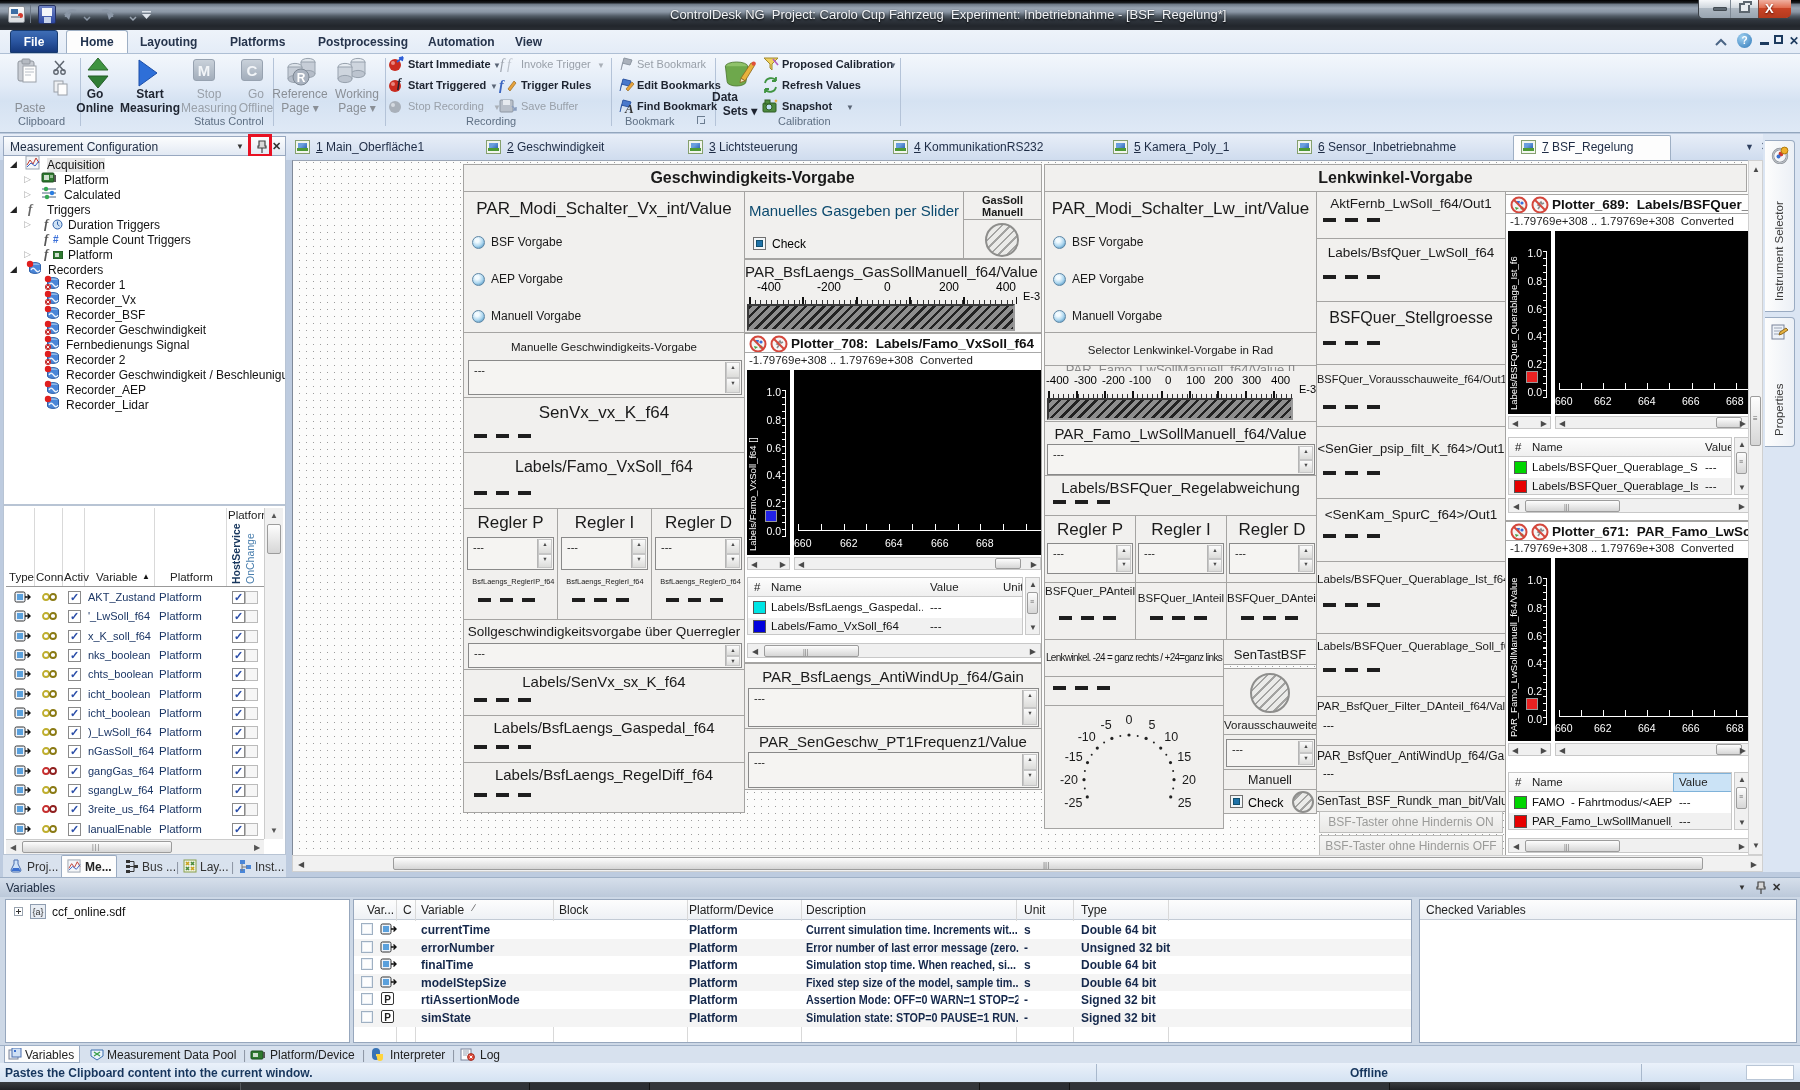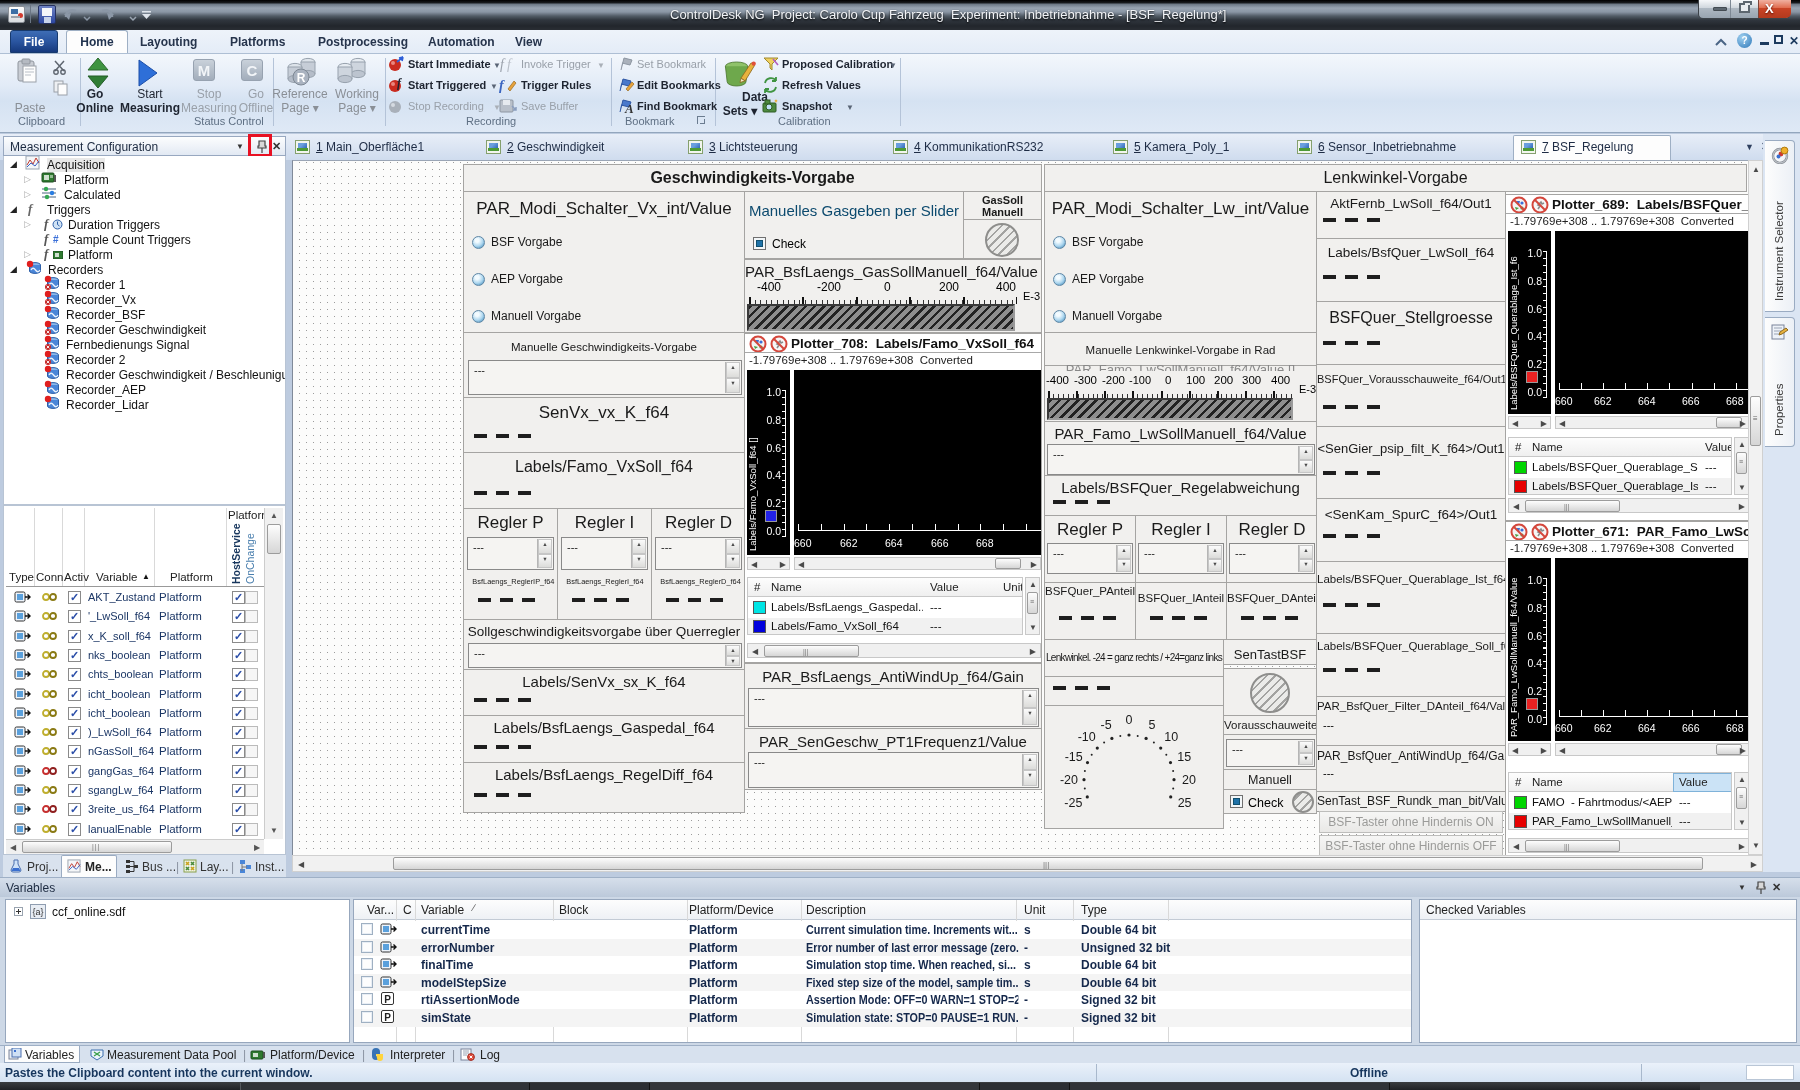--- a/index.html
+++ b/index.html
@@ -122,21 +122,21 @@
 
  <svg class="abs" style="left:87px;top:3px" width="22" height="32" viewBox="0 0 22 32">
   <path d="M11 1 L21 13 L1 13 Z" fill="#3f9441" stroke="#2c6b2e"></path>
   <path d="M11 31 L21 19 L1 19 Z" fill="#2f7d35" stroke="#235c27"></path>
  </svg>
  <div class="tt" style="left:72px;top:33px;width:46px;text-align:center;font-size:12px;font-weight:bold;color:#1e2430">Go</div>
  <div class="tt" style="left:72px;top:47px;width:46px;text-align:center;font-size:12px;font-weight:bold;color:#1e2430">Online</div>
  <svg class="abs" style="left:137px;top:4px" width="22" height="30" viewBox="0 0 22 30">
   <path d="M2 2 L20 15 L2 28 Z" fill="#2e6fd8" stroke="#1d4fa8"></path>
  </svg>
- <div class="tt" style="left:118px;top:33px;width:64px;text-align:center;font-size:12px;font-weight:normal;color:#1e2430">Start</div>
+ <div class="tt" style="left:118px;top:33px;width:64px;text-align:center;font-size:12px;font-weight:bold;color:#1e2430">Start</div>
  <div class="tt" style="left:118px;top:47px;width:64px;text-align:center;font-size:12px;font-weight:bold;color:#1e2430">Measuring</div>
  <div class="abs" style="left:193px;top:5px;width:22px;height:22px;background:linear-gradient(#c9d1da,#a2adbb);border:1px solid #97a2b0;border-radius:3px;color:#f2f5f8;font-weight:bold;font-size:15px;text-align:center;line-height:21px">M</div>
  <div class="tt" style="left:178px;top:33px;width:62px;text-align:center;font-size:12px;color:#99a0a9">Stop</div>
  <div class="tt" style="left:178px;top:47px;width:62px;text-align:center;font-size:12px;color:#99a0a9">Measuring</div>
  <div class="abs" style="left:241px;top:5px;width:22px;height:22px;background:linear-gradient(#c9d1da,#a2adbb);border:1px solid #97a2b0;border-radius:3px;color:#f2f5f8;font-weight:bold;font-size:15px;text-align:center;line-height:21px">C</div>
  <div class="tt" style="left:230px;top:33px;width:52px;text-align:center;font-size:12px;color:#99a0a9">Go</div>
  <div class="tt" style="left:230px;top:47px;width:52px;text-align:center;font-size:12px;color:#99a0a9">Offline</div>
  <svg class="abs" style="left:284px;top:2px" width="36" height="34" viewBox="0 0 36 34">
   <ellipse cx="24" cy="6" rx="7" ry="3.6" fill="#dde3ea" stroke="#97a1ad"></ellipse>
   <path d="M17 6 h14 v12 h-14 Z" fill="#c6cdd7" stroke="#97a1ad"></path>
@@ -213,21 +213,21 @@
  </svg>
  <div class="tt" style="left:637px;top:46px;font-size:11px;font-weight:bold;color:#1e2430">Find Bookmark</div>
 
  <svg class="abs" style="left:722px;top:3px" width="36" height="34" viewBox="0 0 42 38">
   <ellipse cx="17" cy="10" rx="13" ry="5" fill="#8fc26a" stroke="#4e7a33"></ellipse>
   <path d="M4 10 L6 28 A 11 5 0 0 0 28 28 L30 10" fill="#6ea84c" stroke="#4e7a33"></path>
   <path d="M22 24 L34 6 L38 9 L27 27 Z" fill="#e8b23d" stroke="#8f6a1e"></path>
   <path d="M22 24 l5 3 l-6 2 Z" fill="#f3e3c0" stroke="#8f6a1e"></path>
   <circle cx="37" cy="7" r="2.5" fill="#e0503a"></circle>
  </svg>
- <div class="tt" style="left:712px;top:36px;width:56px;text-align:right;font-size:12px;font-weight:bold;color:#1e2430">Data</div>
+ <div class="tt" style="left:712px;top:36px;width:56px;text-align:left;font-size:12px;font-weight:bold;color:#1e2430">Data</div>
  <div class="tt" style="left:712px;top:50px;width:56px;text-align:center;font-size:12px;font-weight:bold;color:#1e2430">Sets ▾</div>
  <svg class="abs" style="left:762px;top:2px" width="18" height="16" viewBox="0 0 18 16">
   <path d="M2 2 L16 2 L10 8 L10 14 L8 12 L8 8 Z" fill="#f0d060" stroke="#a08a30"></path>
   <path d="M11 3 L16 9" stroke="#b05cc2" stroke-width="1.6"></path>
  </svg>
  <div class="tt" style="left:782px;top:4px;font-size:11px;font-weight:bold;color:#1e2430">Proposed Calibration</div>
  <div class="tt" style="left:889px;top:7px;font-size:8px;color:#5a6576">▼</div>
  <svg class="abs" style="left:762px;top:23px" width="18" height="16" viewBox="0 0 18 16">
   <path d="M3 6 A 6 6 0 0 1 14 4 M14 4 l0 -4 m0 4 l-4 0" stroke="#3f9441" stroke-width="1.8" fill="none"></path>
   <path d="M14 10 A 6 6 0 0 1 3 12 M3 12 l0 4 m0 -4 l4 0" stroke="#3f9441" stroke-width="1.8" fill="none"></path>
@@ -853,33 +853,33 @@
 <div class="ttl" style="top:4px;font-size:15px;color:#1a1a1a">PAR_SenGeschw_PT1Frequenz1/Value</div>
 <div class="spin" style="left:3px;top:23px;width:291px;height:36px">
         <div class="v">---</div>
         <div class="ud">
           <i>▲</i>
           <i class="dn">▼</i>
         </div>
       </div>
 </div>
 <div class="pn" style="left:751px;top:3px;width:703px;height:28px">
-<div class="ttl" style="top:4px;font-size:16px;font-weight:normal;color:#1a1a1a">Lenkwinkel-Vorgabe</div>
+<div class="ttl" style="top:4px;font-size:16px;font-weight:bold;color:#1a1a1a">Lenkwinkel-Vorgabe</div>
 </div>
 <div class="pn" style="left:751px;top:30px;width:273px;height:142px">
 <div class="ttl" style="top:7px;font-size:17px;color:#1a1a1a">PAR_Modi_Schalter_Lw_int/Value</div>
 <div class="radio" style="left:8px;top:44px"></div>
       <div class="rlbl" style="left:27px;top:43px">BSF Vorgabe</div>
 <div class="radio" style="left:8px;top:81px"></div>
       <div class="rlbl" style="left:27px;top:80px">AEP Vorgabe</div>
 <div class="radio" style="left:8px;top:118px"></div>
       <div class="rlbl" style="left:27px;top:117px">Manuell Vorgabe</div>
 </div>
 <div class="pn" style="left:751px;top:171px;width:273px;height:34px">
-<div class="ttl" style="top:11px;font-size:11.5px;color:#1a1a1a">Manuelle Lenkwinkel-Vorgabe in Rad</div>
+<div class="ttl" style="top:11px;font-size:11.5px;color:#1a1a1a">Selector Lenkwinkel-Vorgabe in Rad</div>
 </div>
 <div class="pn" style="left:751px;top:204px;width:273px;height:57px">
 <div class="ttl" style="top:-4px;font-size:13px;color:#888;height:9px;overflow:hidden">PAR_Famo_LwSollManuell_f64/Value []</div>
 <div class="tt" style="left:1px;top:8px;font-size:11.5px;">-400</div>
 <div class="tt" style="left:29px;top:8px;font-size:11.5px;">-300</div>
 <div class="tt" style="left:57px;top:8px;font-size:11.5px;">-200</div>
 <div class="tt" style="left:84px;top:8px;font-size:11px;">-100</div>
 <div class="tt" style="left:120px;top:8px;font-size:11.5px;">0</div>
 <div class="tt" style="left:141px;top:8px;font-size:11.5px;">100</div>
 <div class="tt" style="left:169px;top:8px;font-size:11.5px;">200</div>

